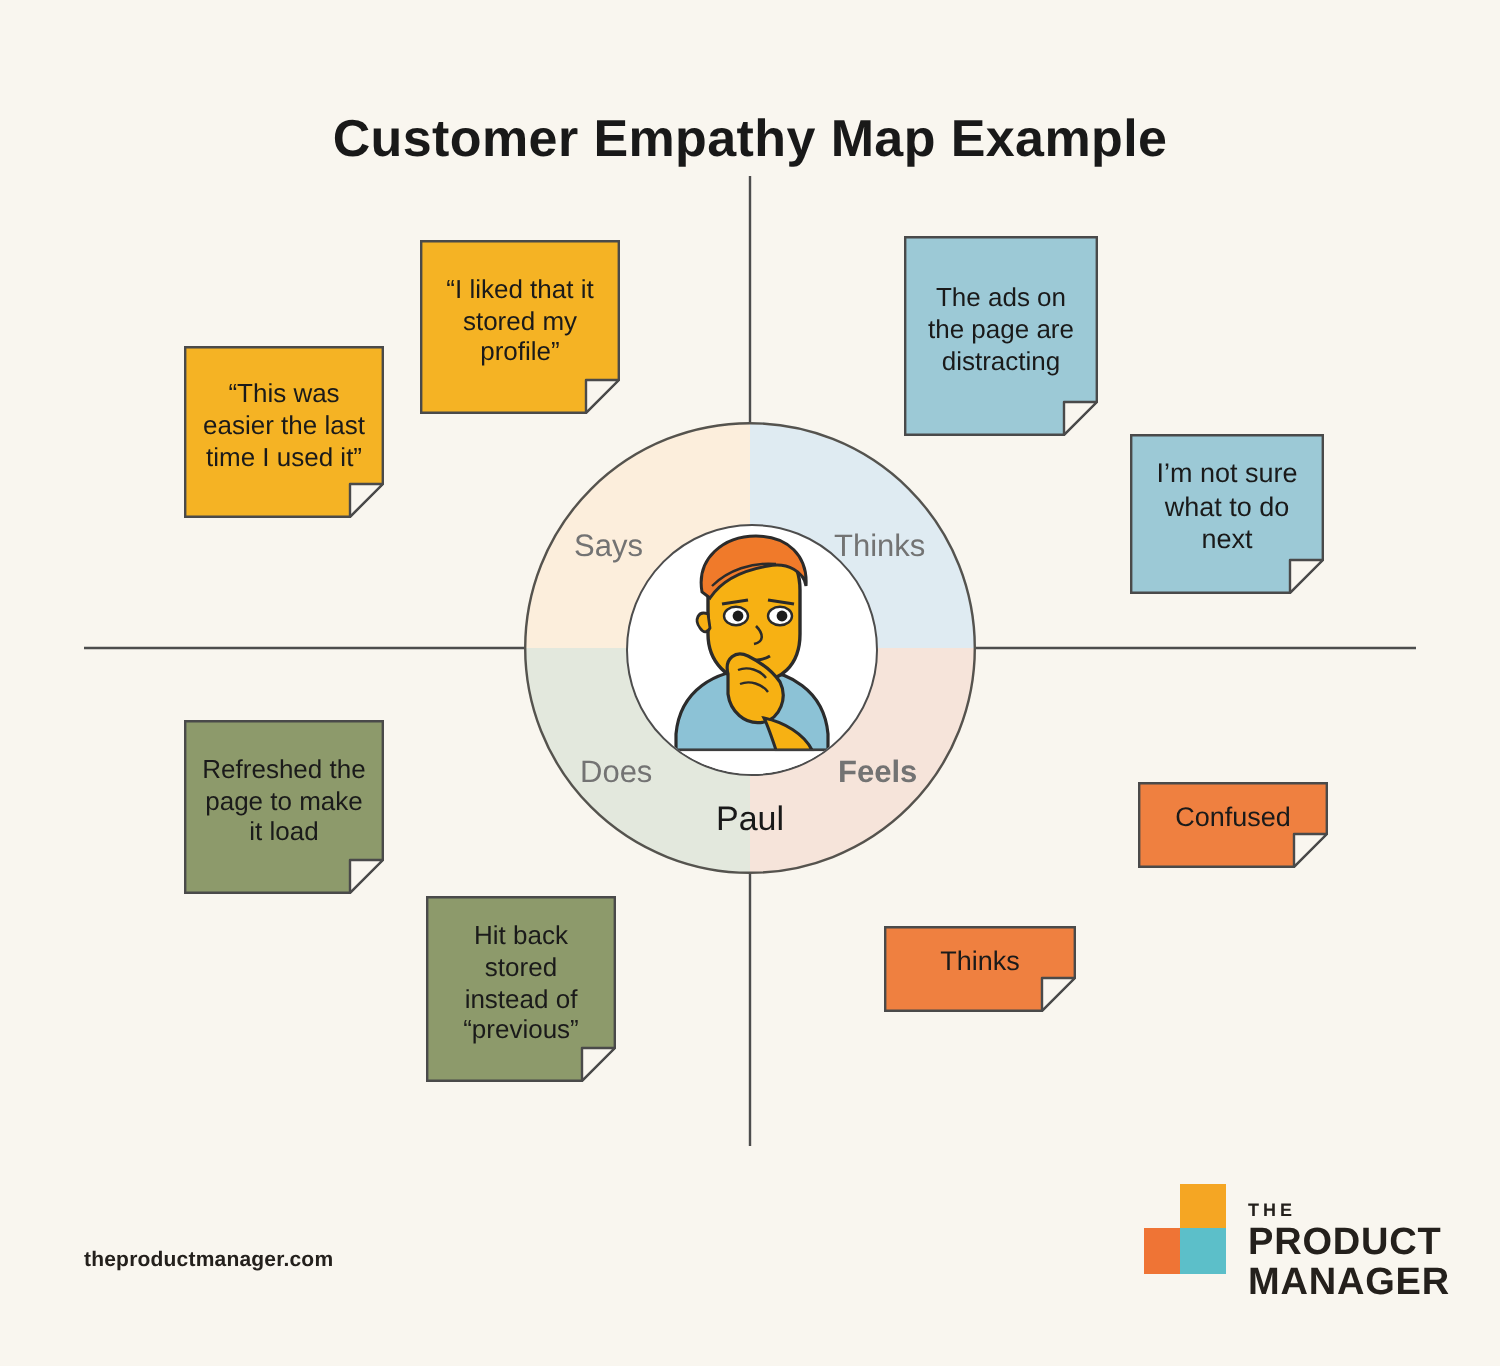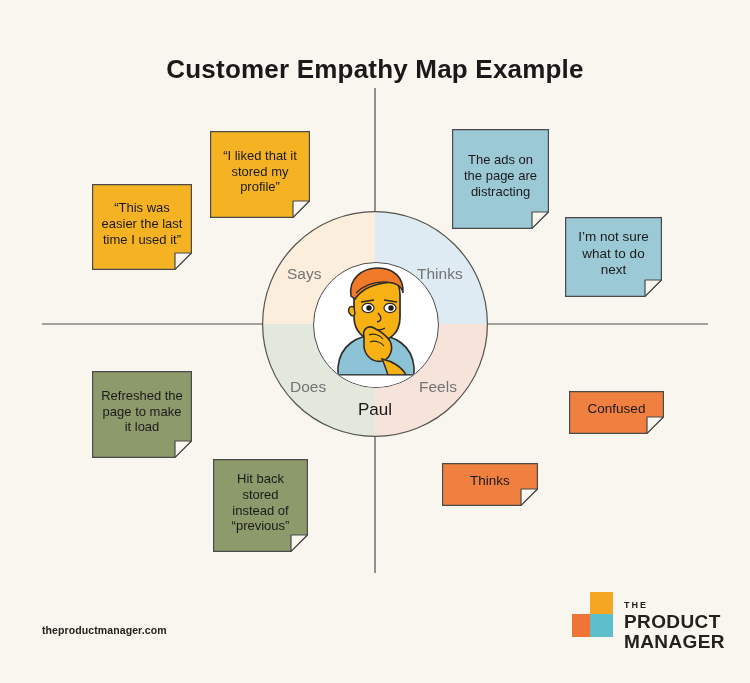--- a/index.html
+++ b/index.html
@@ -57,21 +57,21 @@
 
   .quad-label {
     position: absolute;
     font-size: 15.5px;
     color: #737373;
     white-space: nowrap;
   }
   .quad-says   { left: 287px; top: 265px; }
   .quad-thinks { left: 417px; top: 265px; }
   .quad-does   { left: 290px; top: 378px; }
-  .quad-feels  { left: 419px; top: 378px; }
+  .quad-feels  { left: 419px; top: 378px; font-weight: bold; }
 
   
   .persona {
     position: absolute;
     left: 313px;
     top: 262px;
     width: 124px;
     height: 124px;
     border-radius: 50%;
     background: #ffffff;
@@ -107,21 +107,21 @@
     position: absolute;
     top: 0; left: 0;
     width: 100%; height: 100%;
     z-index: 0;
   }
   .note .note-text {
     position: relative;
     z-index: 1;
     width: 100%;
   }
-  .note.small-text { font-size: 13px; margin-top: 11px; }
+  .note.small-text { font-size: 13px; }
 
   
   .footer-url {
     position: absolute;
     left: 42px;
     top: 624px;
     font-size: 10.5px;
     font-weight: bold;
     color: #24201c;
     letter-spacing: 0.1px;

